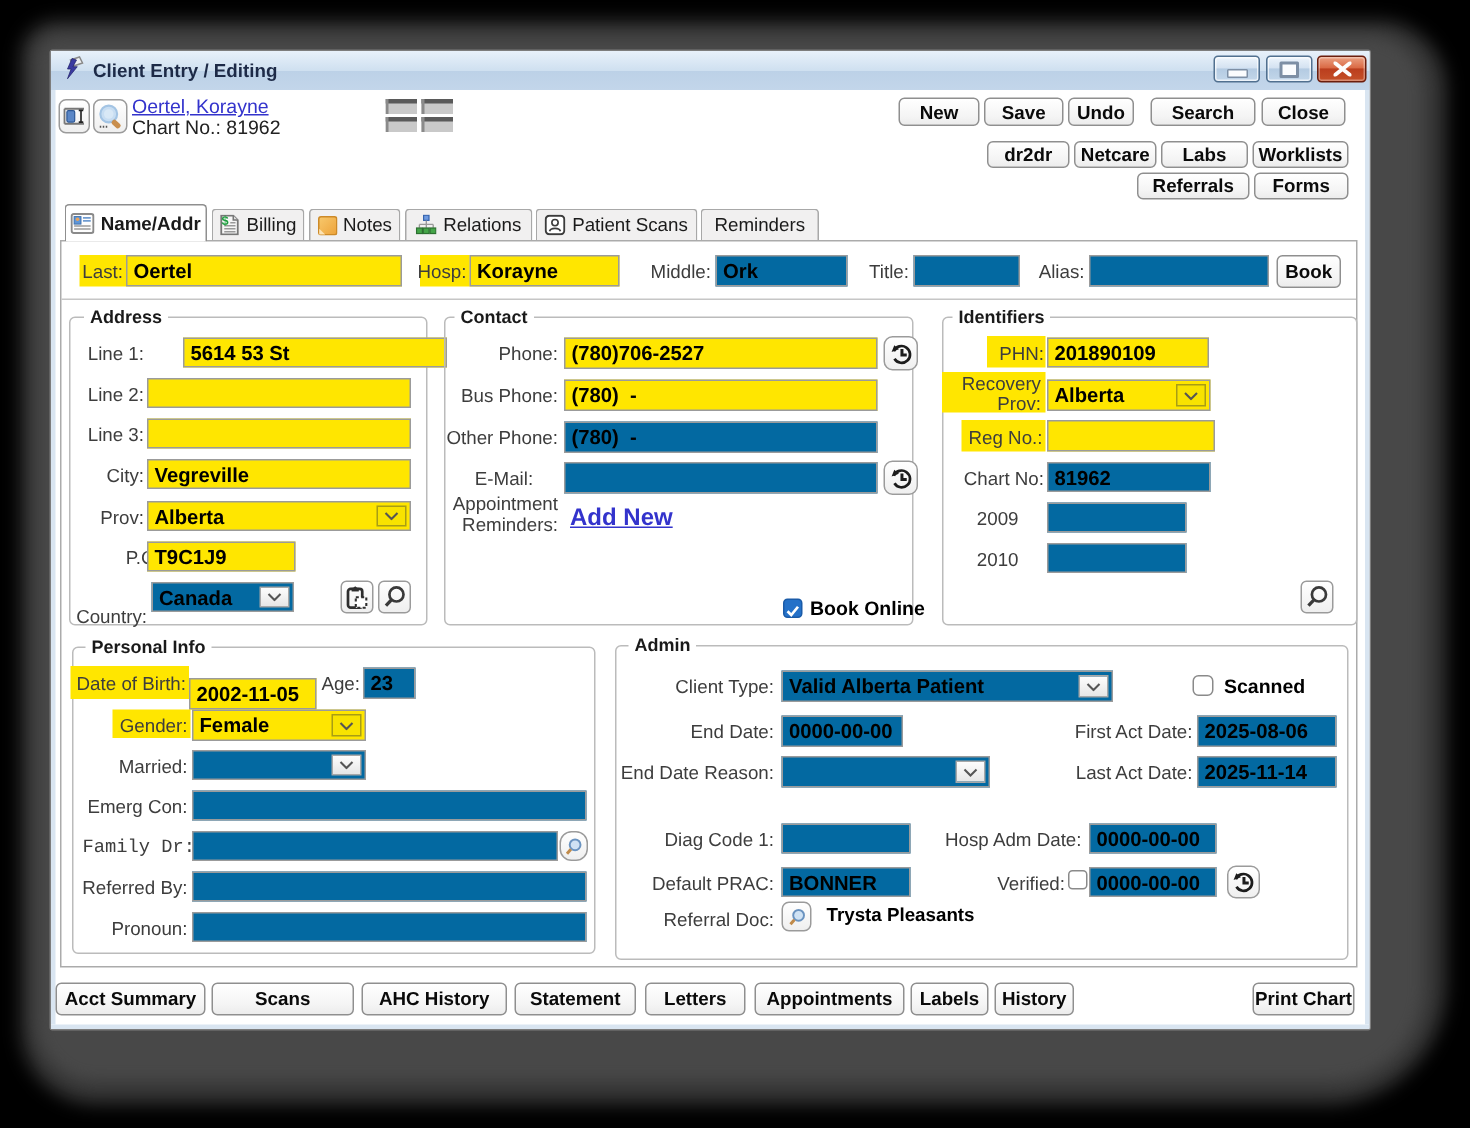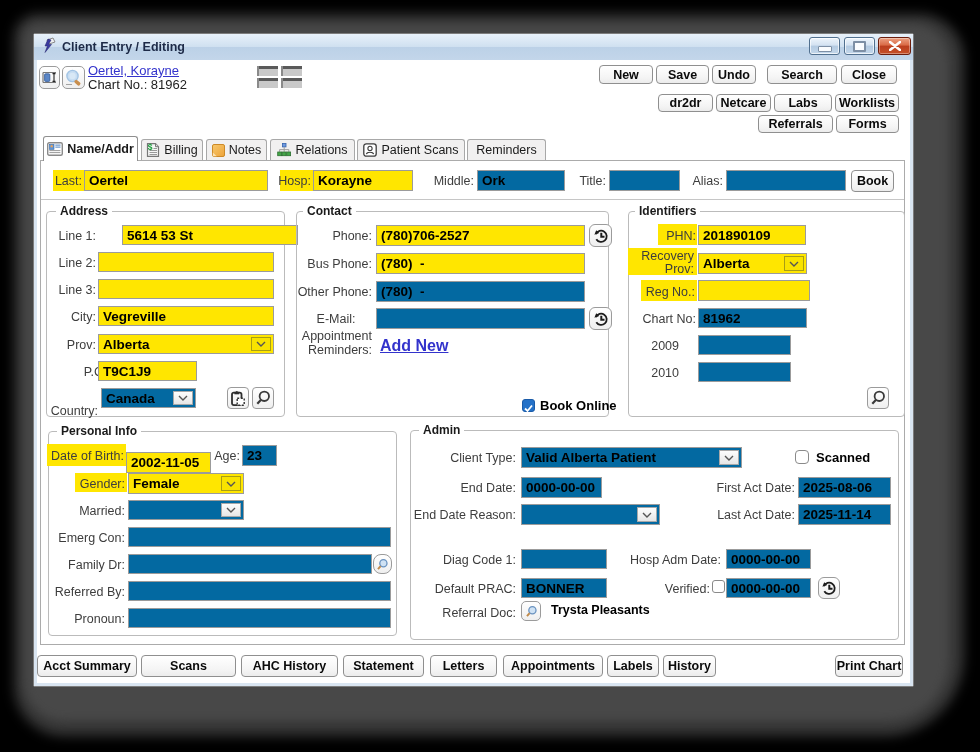--- a/index.html
+++ b/index.html
@@ -298,21 +298,21 @@
 <div class="a lab" style="left:75px;top:504px;width:50px;">Married:</div>
 <div class="a inp" style="left:128px;top:500px;width:116px;height:20px;">
     <div class="dd">
       <svg width="10" height="6" viewBox="0 0 10 6">
         <path d="M1 1 L5 5 L9 1" fill="none" stroke="#555" stroke-width="1.4"></path>
       </svg>
     </div>
   </div>
 <div class="a lab" style="left:55px;top:531px;width:70px;">Emerg Con:</div>
 <div class="a inp" style="left:128px;top:527px;width:263px;height:20px;"></div>
-<div class="a lab" style="left:55px;top:558px;width:70px;">Family Dr:</div>
+<div class="a lab" style="left:55px;top:558px;width:70px;font-family:Liberation Mono, monospace;">Family Dr:</div>
 <div class="a inp" style="left:128px;top:554px;width:244px;height:20px;"></div>
 <div class="a ibtn" style="left:373px;top:554px;width:19px;height:20px;border-radius:8px;">
 <svg width="13" height="13" viewBox="0 0 13 13">
       <circle cx="7.4" cy="5.2" r="3.6" fill="#cfe2f4" stroke="#6a93c0" stroke-width="1.3"></circle>
       <line x1="4.6" y1="8.2" x2="2" y2="11.2" stroke="#c08a4a" stroke-width="2"></line>
     </svg>
   </div>
 <div class="a lab" style="left:50px;top:585px;width:75px;">Referred By:</div>
 <div class="a inp" style="left:128px;top:581px;width:263px;height:20px;"></div>
 <div class="a lab" style="left:55px;top:612px;width:70px;">Pronoun:</div>

